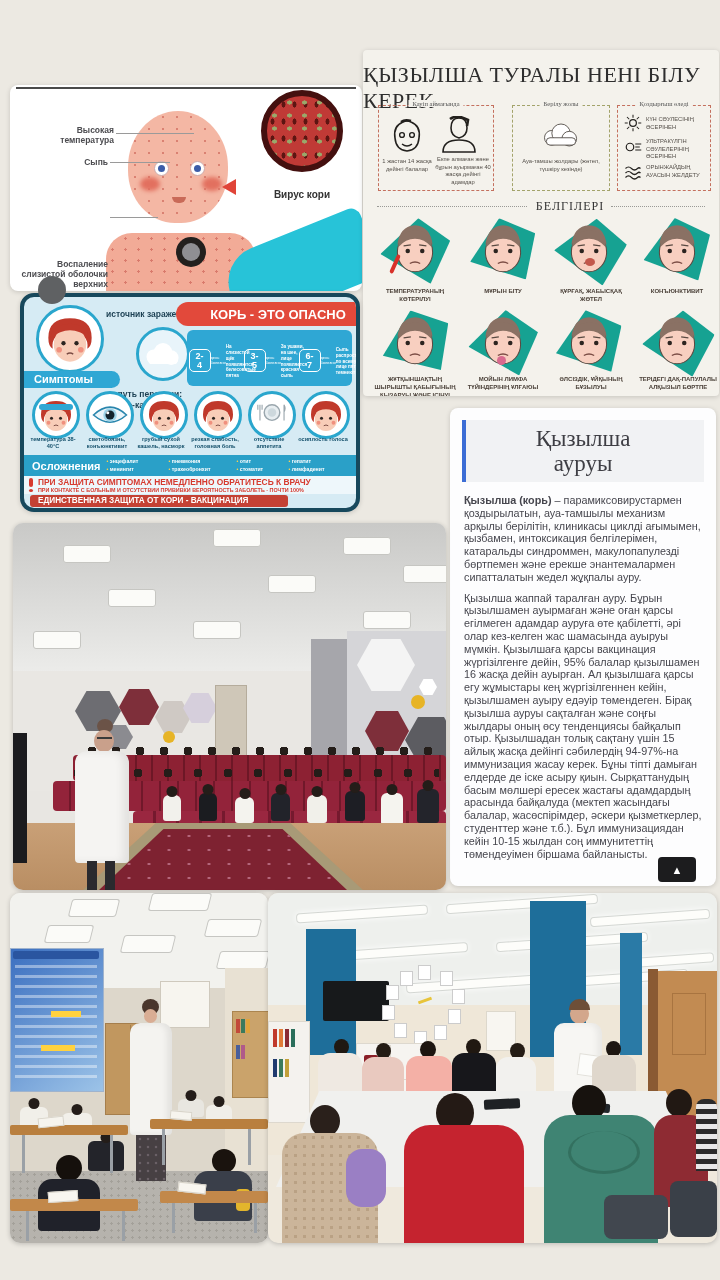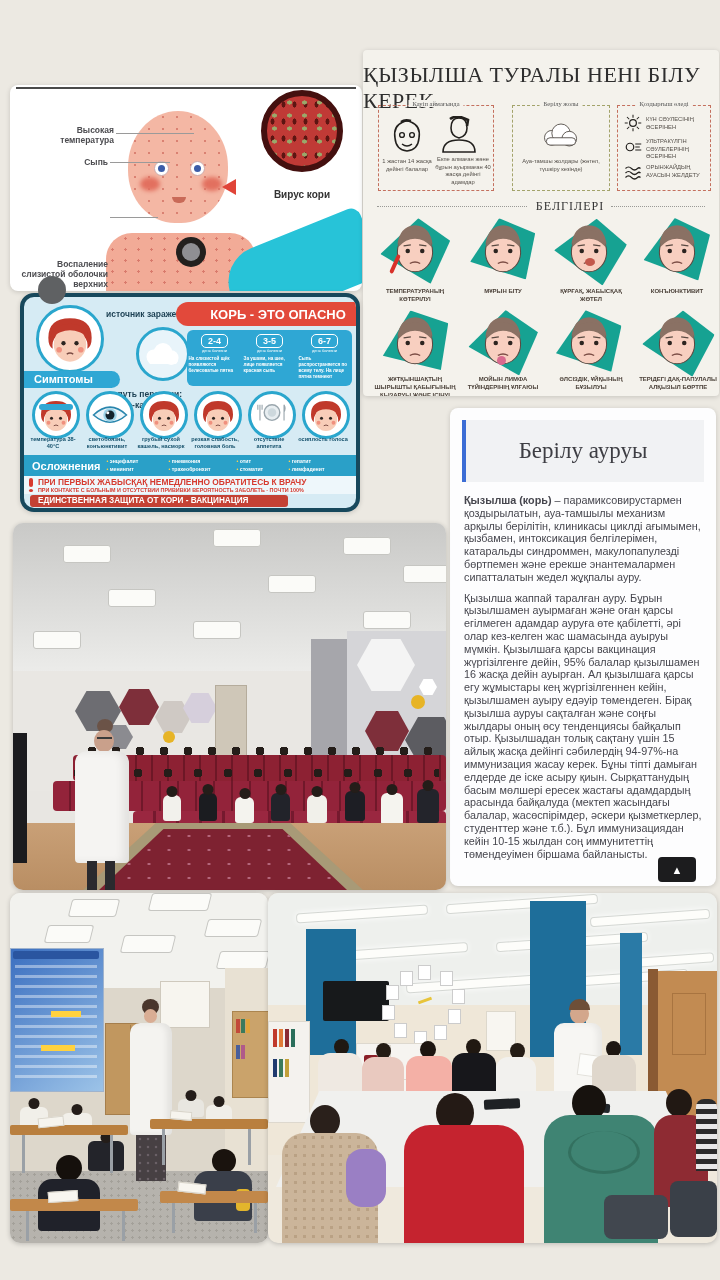--- a/index.html
+++ b/index.html
@@ -20,21 +20,21 @@
   .ibox .hd{position:absolute;top:-6px;left:50%;transform:translateX(-50%);background:#f4f2ec;padding:0 4px;font-family:"Liberation Serif",serif;font-size:6.5px;color:#555;white-space:nowrap;}
   .cap{font-size:5.8px;color:#55504a;text-align:center;line-height:1.3;}
   .dotline{border-top:1px dotted #9a9a96;height:0;}
   .belg{font-family:"Liberation Serif",serif;font-size:12px;color:#333;letter-spacing:1px;}
   .diamond{position:absolute;background:#16a292;clip-path:polygon(50% 0,100% 30%,78% 100%,0 62%);}
   .signcap{position:absolute;font-size:6px;font-weight:bold;color:#4a4038;text-align:center;line-height:1.3;text-transform:uppercase;}
   
   #danger{left:20px;top:293px;width:340px;height:219px;background:#d6ebf4;border:4px solid #17485c;border-radius:14px;box-sizing:border-box;overflow:hidden;}
   .dg-circle{position:absolute;background:#fff;border:3px solid #2aa6cd;border-radius:50%;overflow:hidden;}
   .dg-cap{position:absolute;font-size:5.6px;font-weight:bold;color:#14506b;text-align:center;line-height:1.25;}
-  .dayscol{width:52px;display:flex;flex-direction:column;align-items:center;}
+  .dayscol{width:52px;display:flex;flex-direction:row;align-items:center;}
   .daybadge{border:1px solid #fff;border-radius:5px;color:#fff;font-weight:bold;font-size:9px;line-height:1;padding:2px 6px 1px;text-align:center;}
   .daysub{font-size:4px;color:#fff;}
   .daytxt{font-size:4.6px;color:#fff;line-height:1.3;text-align:left;margin-top:3px;font-weight:bold;}
   .compl{font-size:5.2px;color:#fff;line-height:1.4;font-weight:bold;}
   .compl b{color:#ffd34d;}
   
   #article{left:450px;top:408px;width:266px;height:478px;background:#fdfdfe;border-radius:8px;overflow:hidden;}
   .a-head{position:absolute;left:12px;top:12px;width:242px;height:62px;background:#f1f2f4;}
   .a-bar{position:absolute;left:0;top:0;width:4px;height:62px;background:#3c6dd5;}
   .a-title{width:100%;height:100%;font-family:"Liberation Serif",serif;font-size:23px;color:#3e3e44;line-height:1.1;}
@@ -331,33 +331,33 @@
       <div style="color:#fff;font-weight:bold;font-size:11px;padding:0 6px 0 8px;">Осложнения</div>
       <div class="compl" style="width:62px;"><b>•</b> <span>энцефалит</span><br><b>•</b> <span>менингит</span></div>
       <div class="compl" style="width:68px;"><b>•</b> <span>пневмония</span><br><b>•</b> <span>трахеобронхит</span></div>
       <div class="compl" style="width:52px;"><b>•</b> <span>отит</span><br><b>•</b> <span>стоматит</span></div>
       <div class="compl" style="width:60px;"><b>•</b> <span>гепатит</span><br><b>•</b> <span>лимфаденит</span></div>
     </div>
 
     <div class="abs" style="left:0;top:179px;width:332px;height:18px;background:#eef7fb;">
       <div style="position:absolute;left:5px;top:2px;width:4px;height:9px;background:#d63a2f;border-radius:2px;"></div>
       <div style="position:absolute;left:5px;top:13px;width:4px;height:3px;background:#d63a2f;border-radius:50%;"></div>
-      <div style="position:absolute;left:14px;top:1px;width:316px;font-size:8.4px;font-weight:bold;color:#d63a2f;">ПРИ ПЕРВЫХ ЖАБЫСҚАҚ НЕМЕДЛЕННО ОБРАТИТЕСЬ К ВРАЧУ</div>
+      <div style="position:absolute;left:14px;top:1px;width:316px;font-size:8.4px;font-weight:bold;color:#d63a2f;">ПРИ ЗАЩИТА СИМПТОМАХ НЕМЕДЛЕННО ОБРАТИТЕСЬ К ВРАЧУ</div>
       <div style="position:absolute;left:14px;top:11px;width:316px;font-size:5.4px;font-weight:bold;color:#d63a2f;">ПРИ КОНТАКТЕ С БОЛЬНЫМ И ОТСУТСТВИИ ПРИВИВКИ ВЕРОЯТНОСТЬ ЗАБОЛЕТЬ - ПОЧТИ 100%</div>
     </div>
 
     <div class="abs" style="left:6px;top:198px;width:258px;height:12px;background:#c44134;border-radius:3px;color:#fff;font-weight:bold;font-size:8.2px;line-height:12px;padding-left:8px;box-sizing:border-box;">ЕДИНСТВЕННАЯ ЗАЩИТА ОТ КОРИ - ВАКЦИНАЦИЯ</div>
     <div class="abs" style="left:6px;top:211px;width:320px;height:3px;background:#7da4b5;border-radius:2px;"></div>
   </div>
 
   <div id="article" class="card">
     <div class="a-head">
       <div class="a-bar"></div>
       <div class="a-title cc">
-          <span style="display:inline-block;width:150px;">Берілу ауруы</span>
+          <span style="display:inline-block;width:150px;">Қызылша ауруы</span>
         </div>
     </div>
     <div class="a-body">
       <p><b>Қызылша (корь)</b><span> – парамиксовирустармен қоздырылатын, ауа-тамшылы механизм арқылы берілітін, клиникасы циклді ағымымен, қызбамен, интоксикация белгілерімен, катаральды синдроммен, макулопапулезді бөртпемен және ерекше энантемалармен сипатталатын жедел жұқпалы ауру.</span></p>
       <p>Қызылша жаппай таралған ауру. Бұрын қызылшамен ауырмаған және оған қарсы егілмеген адамдар ауруға өте қабілетті, әрі олар кез-келген жас шамасында ауыруы мүмкін. Қызылшаға қарсы вакцинация жүргізілгенге дейін, 95% балалар қызылшамен 16 жасқа дейін ауырған. Ал қызылшаға қарсы егу жұмыстары кең жүргізілгеннен кейін, қызылшамен ауыру едәуір төмендеген. Бірақ қызылша ауруы сақталған және соңғы жылдары оның өсу тенденциясы байқалып отыр. Қызылшадан толық сақтану үшін 15 айлық жасқа дейінгі сәбилердің 94-97%-на иммунизация жасау керек. Бұны тіпті дамыған елдерде де іске асыру қиын. Сырқаттанудың басым мөлшері ересек жастағы адамдардың арасында байқалуда (мектеп жасындағы балалар, жасөспірімдер, әскери қызметкерлер, студенттер және т.б.). Бұл иммунизациядан кейін 10-15 жылдан соң иммунитеттің төмендеуімен біршама байланысты.</p>
     </div>
     <div id="scrollbtn" class="cc">
         <span>▲</span>
       </div>
   </div>

